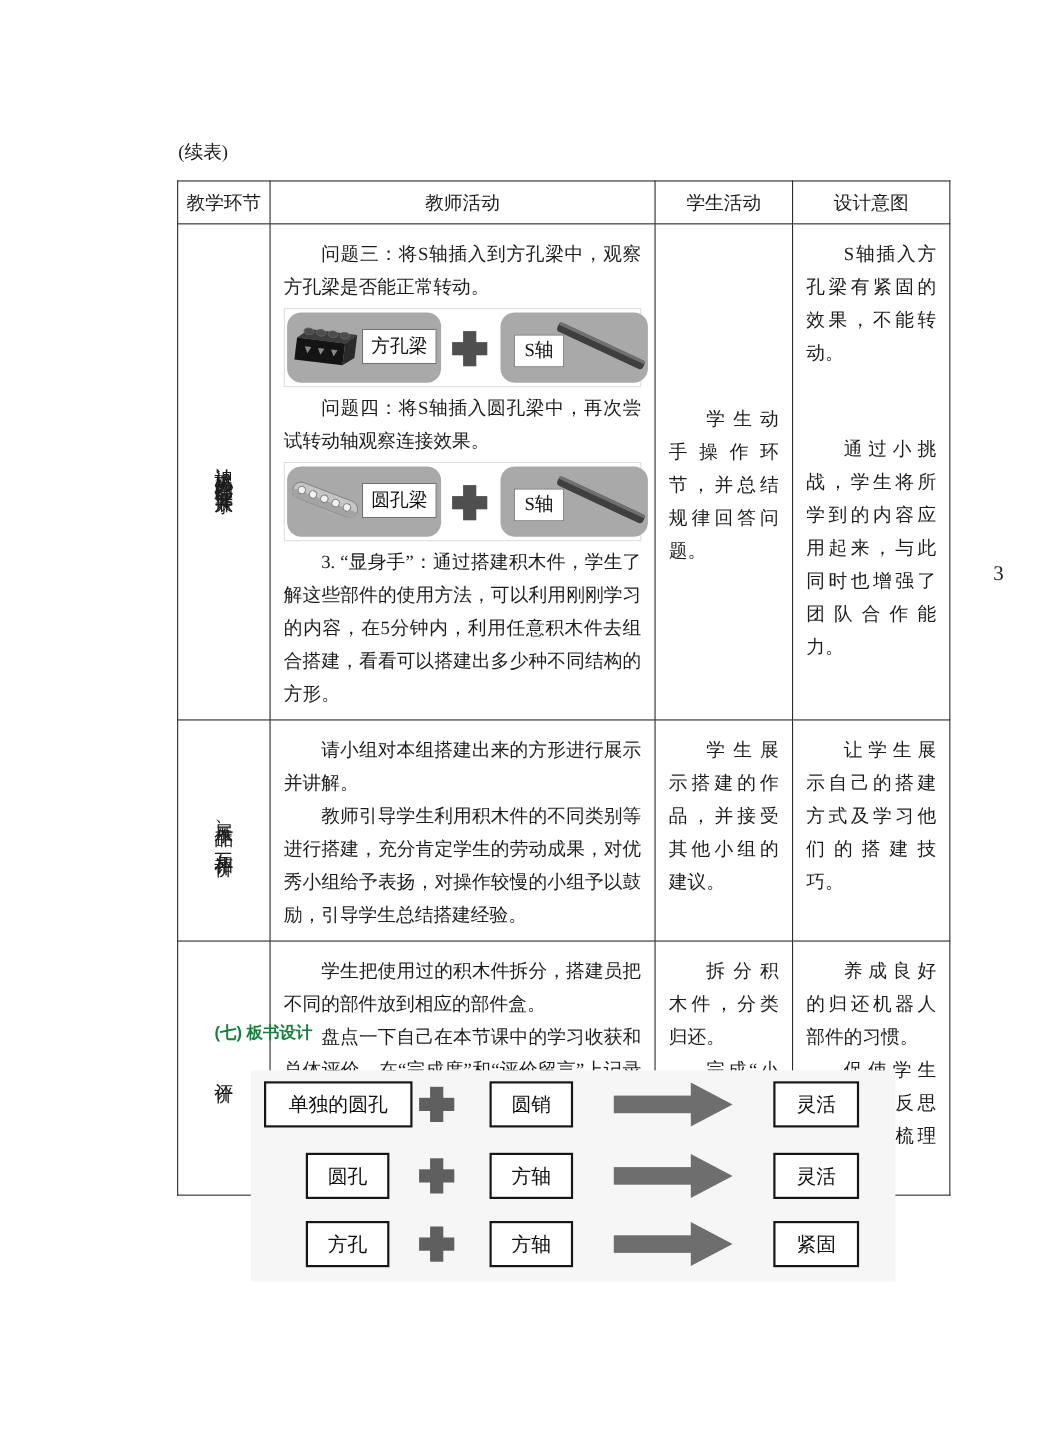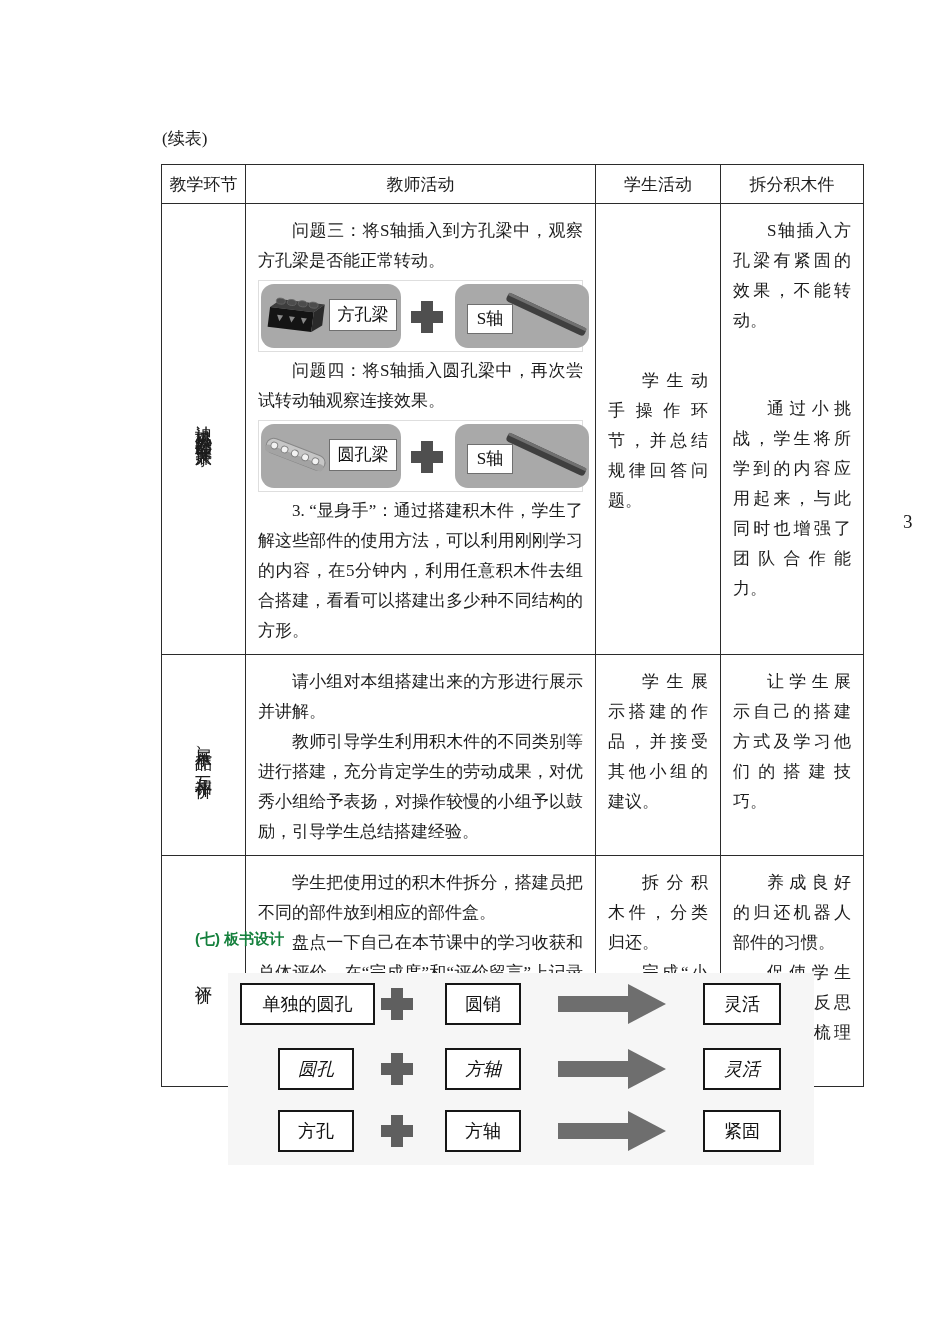--- a/index.html
+++ b/index.html
@@ -46,21 +46,21 @@
   .fig-cross { left:152px; top:20px; width:32px; height:32px; }
   .fig-cross .ch { left:0; top:10px; width:32px; height:12px; }
   .fig-cross .cv { left:10px; top:0; width:12px; height:32px; }
 
   
   .board-heading { position:absolute; left:167px; top:930px; font-size:15px; font-weight:bold;
                    font-family:"Liberation Sans","DejaVu Sans",sans-serif; color:#15803d; }
   .board { position:absolute; left:200px; top:973px; width:586px; height:192px; background:#f6f6f6; }
   .bbox { position:absolute; height:38px; border:2px solid #161616; background:#fff;
           font-size:18px; text-align:center; line-height:38px; color:#111; }
-  .b-r1 { top:10px; } .b-r2 { top:75px;font-style:italic; } .b-r3 { top:137px; }
+  .b-r1 { top:10px; } .b-r2 { top:75px; } .b-r3 { top:137px; }
   .bbox.b1-wide   { left:12px;  width:131px; }
   .bbox.b1-narrow { left:50px;  width:72px;  }
   .bbox.b2        { left:217px; width:72px;  }
   .bbox.b3        { left:475px; width:74px;  }
   .board .cross { width:32px; height:32px; left:153px; }
   .board .cross .cb { background:#5f5f5f; }
   .board .cross .ch { left:0; top:10px; width:32px; height:12px; }
   .board .cross .cv { left:10px; top:0; width:12px; height:32px; }
   .c-r1 { top:15px; } .c-r2 { top:80px; } .c-r3 { top:142px; }
 
@@ -84,21 +84,21 @@
       <col style="width:84px">
         <col style="width:350px">
         <col style="width:125px">
         <col style="width:143px">
     </colgroup>
     <tbody>
         <tr>
       <th>教学环节</th>
       <th>教师活动</th>
       <th>学生活动</th>
-      <th>拆分积木件</th>
+      <th>设计意图</th>
     </tr>
 
     <tr style="height:412px;">
       <td class="stage-cell">
         <span class="vstage">认识机器人的部件（操作并展示）</span>
       </td>
       <td class="txt-cell">
         <p>问题三：将S轴插入到方孔梁中，观察方孔梁是否能正常转动。</p>
 
         <div class="fig-strip">

